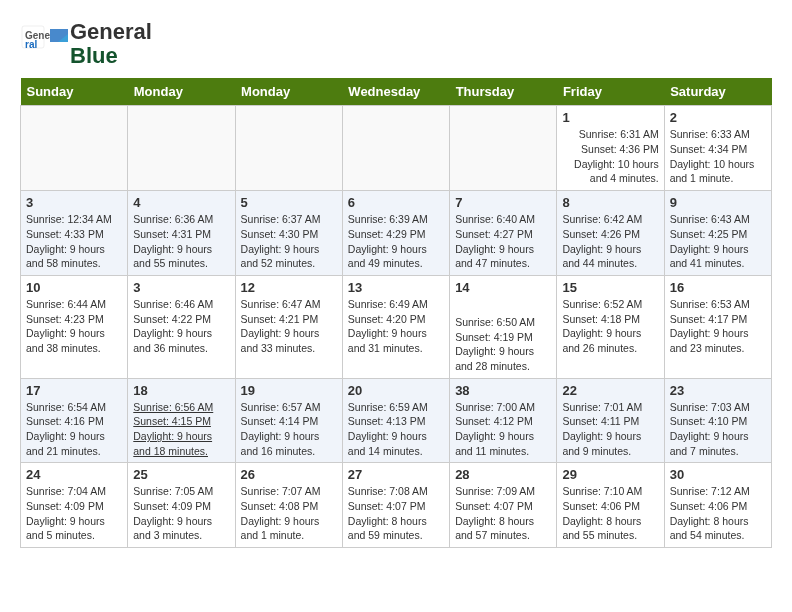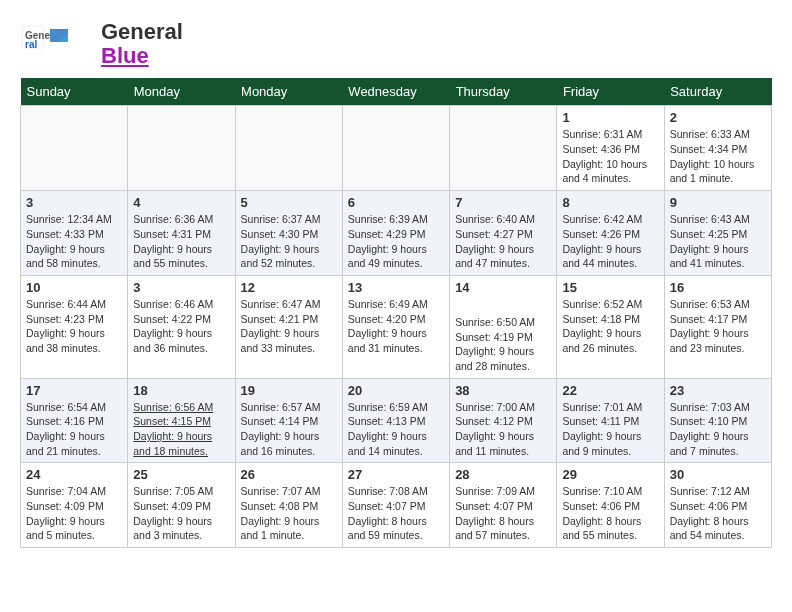--- a/index.html
+++ b/index.html
@@ -12,55 +12,54 @@
     }
     .header {
       display: flex;
       justify-content: space-between;
       align-items: flex-start;
       margin-bottom: 10px;
     }
     .logo {
       display: flex;
       align-items: center;
-      gap: 31px;
     }
     .logo-text {
       display: flex;
       flex-direction: column;
       font-weight: bold;
       font-size: 22px;
       line-height: 1.1;
     }
     .logo-general { color: #333; }
-    .logo-blue { color: #a21caf; text-decoration: underline; }
+    .logo-blue { color: #14532d; }
     .title-block {
       text-align: right;
     }
     .month-title {
       font-size: 32px;
       font-weight: normal;
       color: #333;
     }
     .location {
       font-size: 15px;
       color: #555;
     }
     table {
       width: 100%;
       border-collapse: collapse;
       table-layout: fixed;
     }
     th {
-      background-color: #14532d;
+      background-color: #4d7c0f;
       color: #fff;
       text-align: left;
       padding: 6px 6px;
       font-size: 13px;
-      font-weight: normal;
+      font-weight: bold;
     }
     td {
       border: 1px solid #ccc;
       vertical-align: top;
       padding: 4px 5px;
       font-size: 10.5px;
       color: #333;
       height: 80px;
     }
     .day-num {
@@ -122,21 +121,21 @@
   </thead>
   <tbody id="calendar-body">
   <tr>
         <td class="empty"></td>
         <td class="empty"></td>
         <td class="empty"></td>
         <td class="empty"></td>
         <td class="empty"></td>
         <td>
           <span class="day-num">1</span>
-          <div class="day-info" style="white-space: pre-line;">Sunrise: 6:31 AM
+          <div class="day-info" style="white-space: pre-line; text-align: right;">Sunrise: 6:31 AM
 Sunset: 4:36 PM
 Daylight: 10 hours
 and 4 minutes.</div>
         </td>
         <td>
           <span class="day-num">2</span>
           <div class="day-info" style="white-space: pre-line;">Sunrise: 6:33 AM
 Sunset: 4:34 PM
 Daylight: 10 hours
 and 1 minute.</div>

